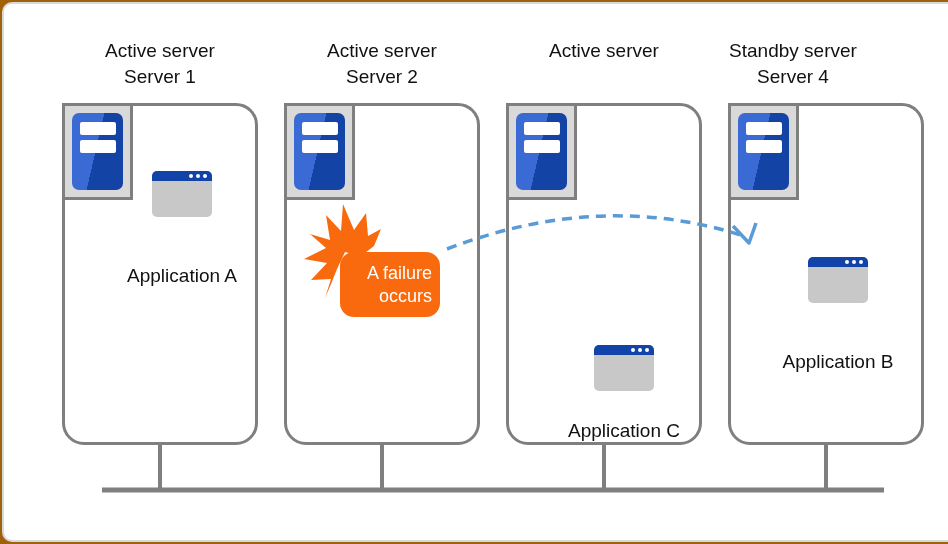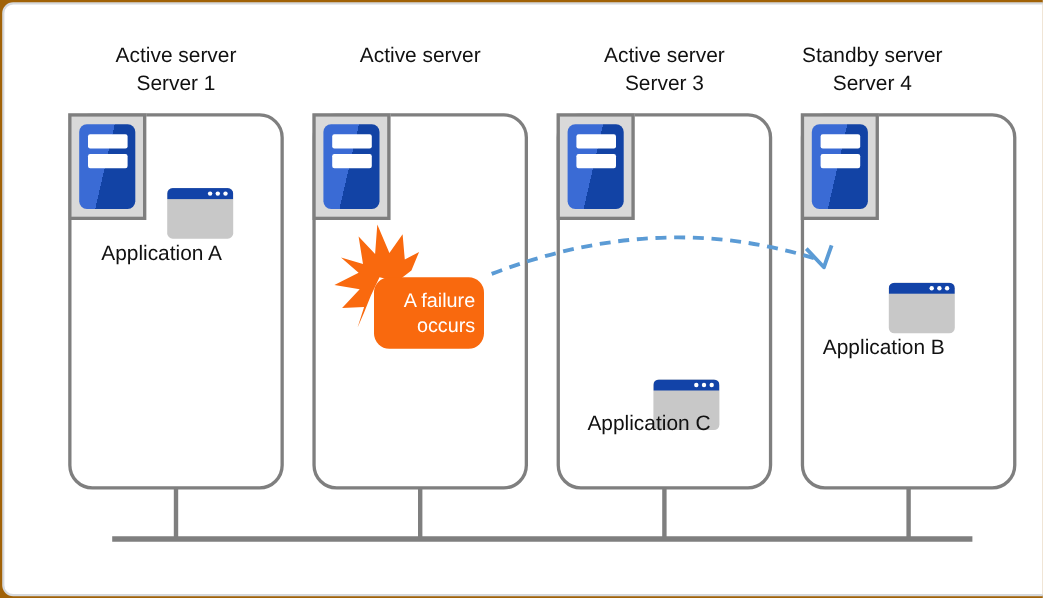--- a/index.html
+++ b/index.html
@@ -40,21 +40,21 @@
   .bar.b1{top:9px}.bar.b2{top:27px}
 
   
   .appwin{position:absolute;width:60px;height:46px;border-radius:5px;overflow:hidden;
     background:var(--app-body-gray);}
   .appwin .titlebar{position:absolute;left:0;top:0;right:0;height:10px;background:var(--titlebar-blue);
     display:flex;align-items:center;justify-content:flex-end;gap:3px;padding-right:5px;box-sizing:border-box;}
   .appwin .dot{width:4px;height:4px;border-radius:50%;background:#ffffff;}
   .app-a{left:152px;top:171px}.app-c{left:594px;top:345px}.app-b{left:808px;top:257px}
 
-  .app-label{position:absolute;width:180px;text-align:left;font-size:19px;color:var(--text-color);}
+  .app-label{position:absolute;width:180px;text-align:center;font-size:19px;color:var(--text-color);margin-top:45px;}
   .lbl-a{left:92px;top:220px}.lbl-c{left:534px;top:375px}.lbl-b{left:748px;top:306px}
 
   
   .failure-badge{position:absolute;left:340px;top:252px;width:100px;height:65px;box-sizing:border-box;
     background:var(--accent-orange);border-radius:14px;color:#ffffff;font-size:18px;line-height:23px;
     text-align:right;display:flex;align-items:center;justify-content:center;padding:4px 8px;}
 
   
   svg.overlay{position:absolute;left:0;top:0;pointer-events:none;}
   .net-stroke{stroke:var(--network-gray);}
@@ -66,24 +66,24 @@
 
 <div class="stage">
   <div class="frame"></div>
 
   <div class="server-title t1">
     <span class="role">Active server</span>
     <span class="name">Server 1</span>
   </div>
   <div class="server-title t2">
     <span class="role">Active server</span>
+    <span class="name">Server 2</span>
   </div>
   <div class="server-title t3">
     <span class="role">Active server</span>
-    <span class="name">Server 3</span>
   </div>
   <div class="server-title t4">
     <span class="role">Standby server</span>
     <span class="name">Server 4</span>
   </div>
 
   <div class="card c1"></div>
   <div class="card c2"></div>
   <div class="card c3"></div>
   <div class="card c4"></div>

